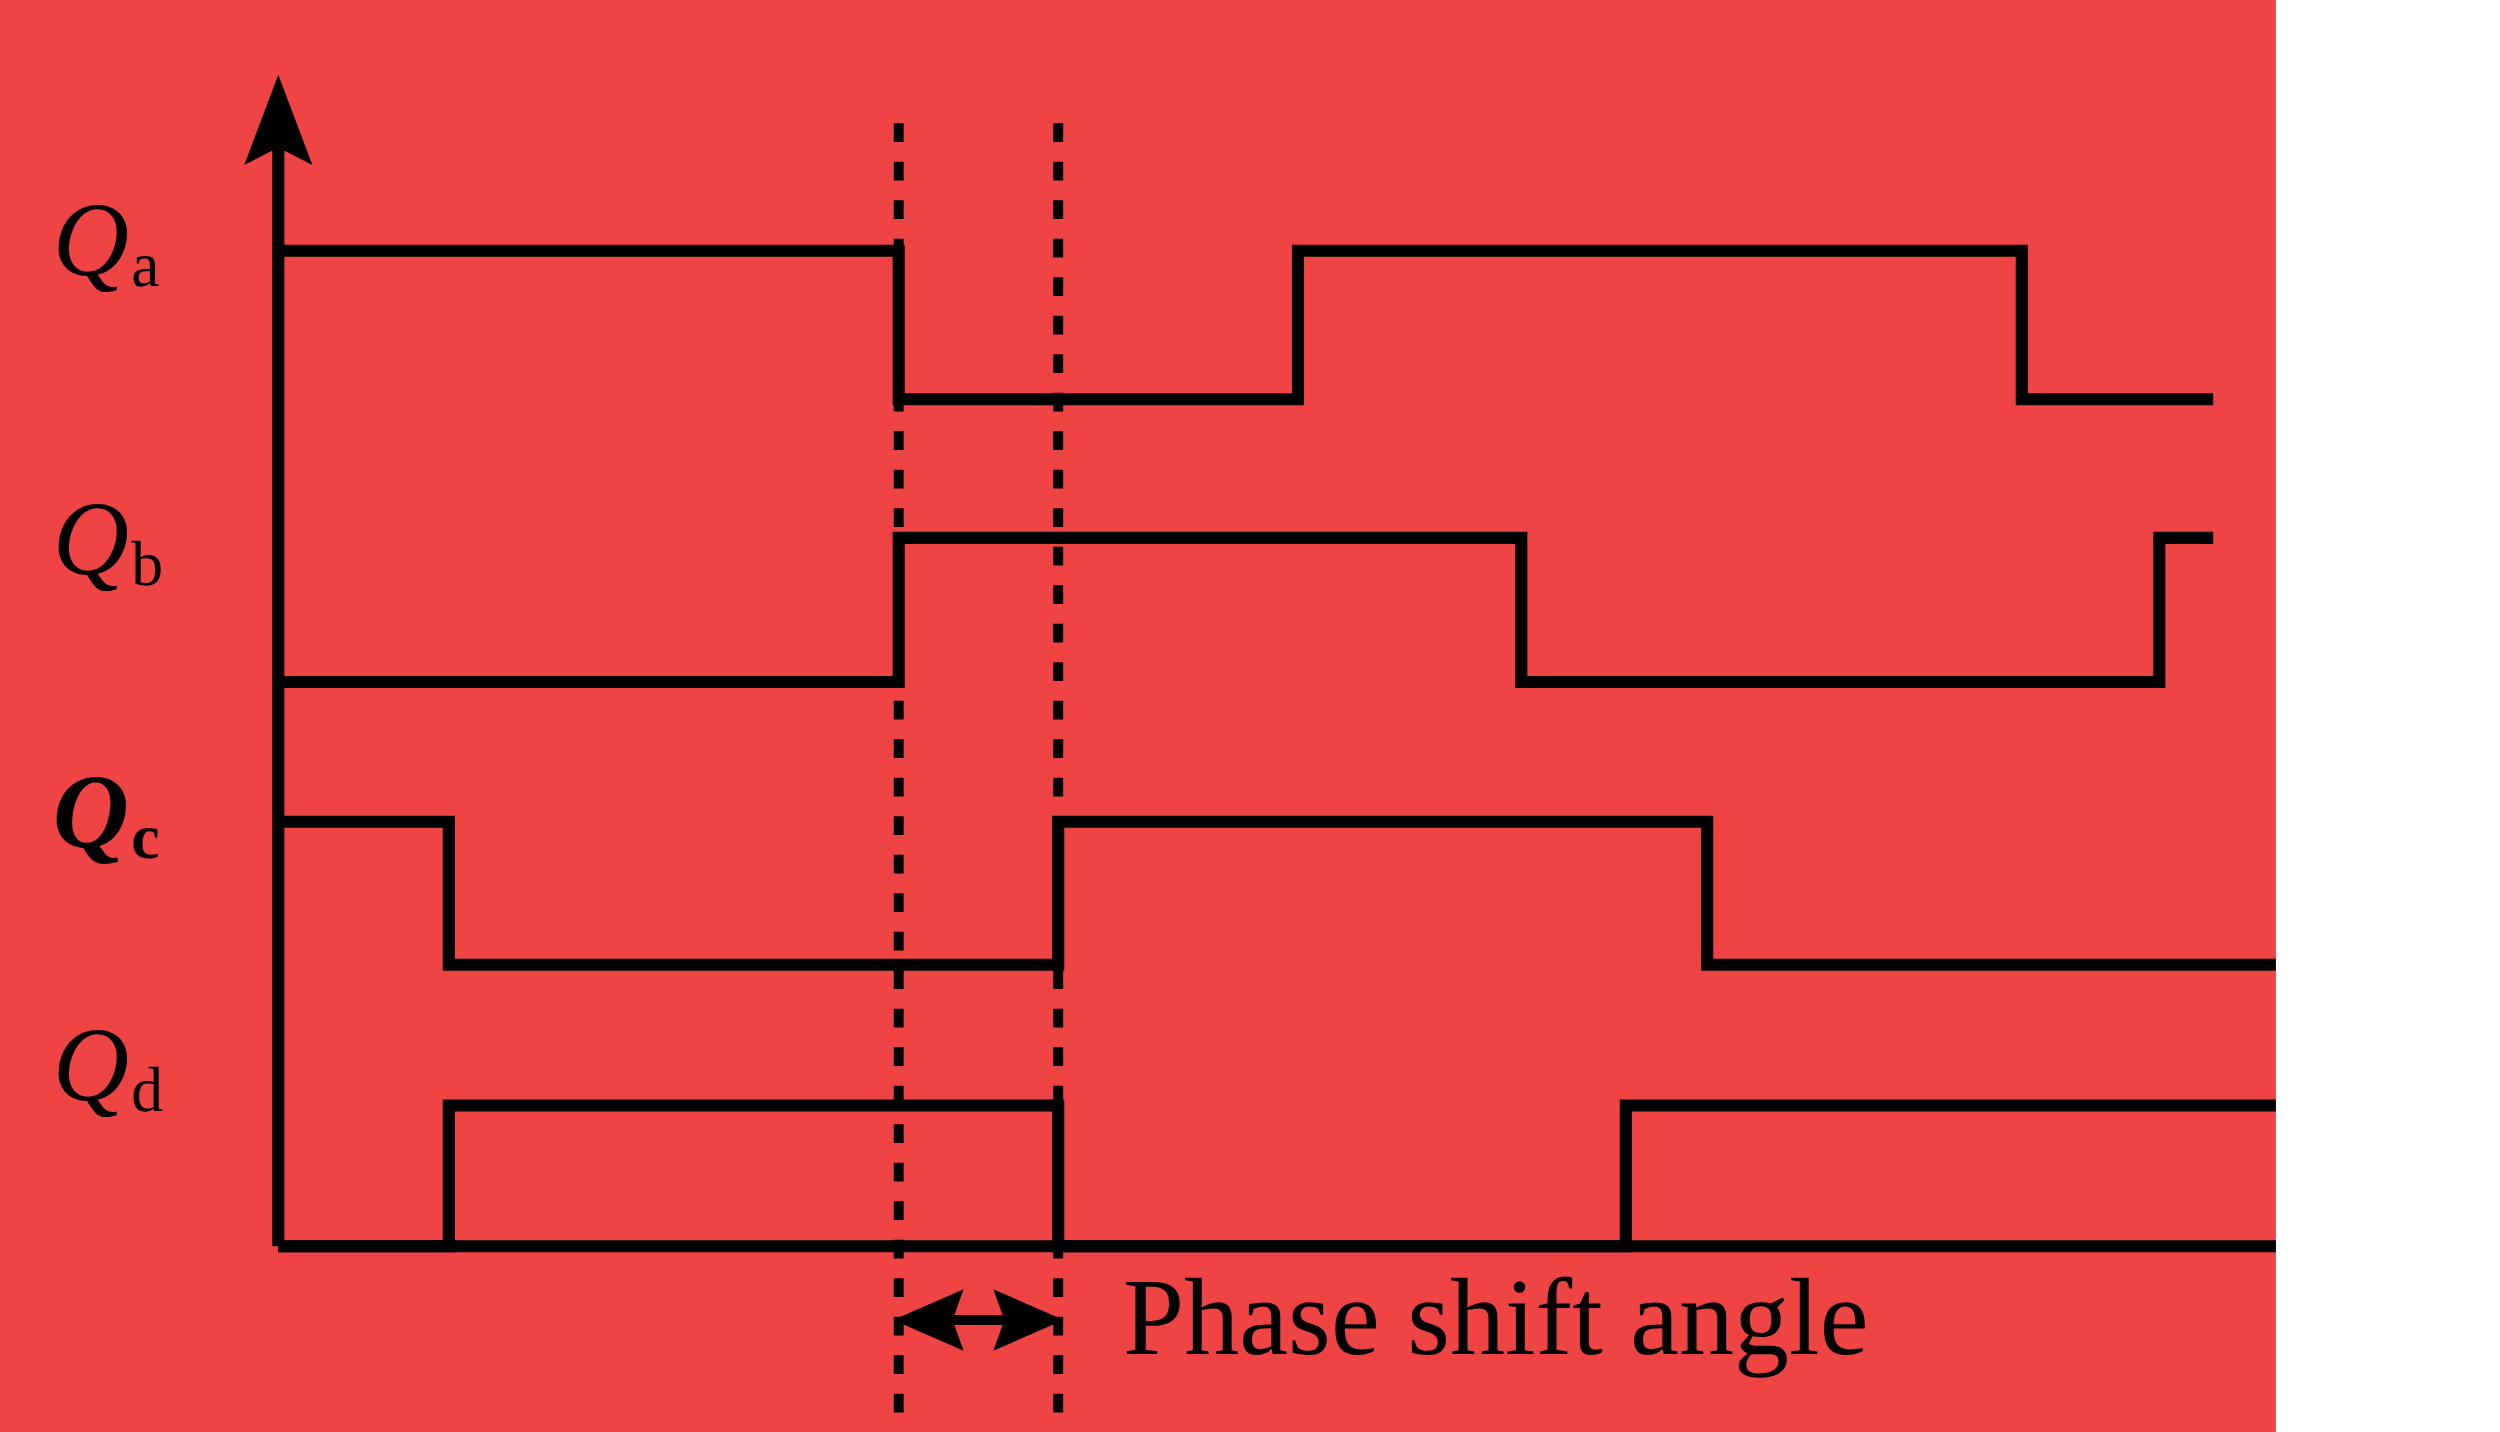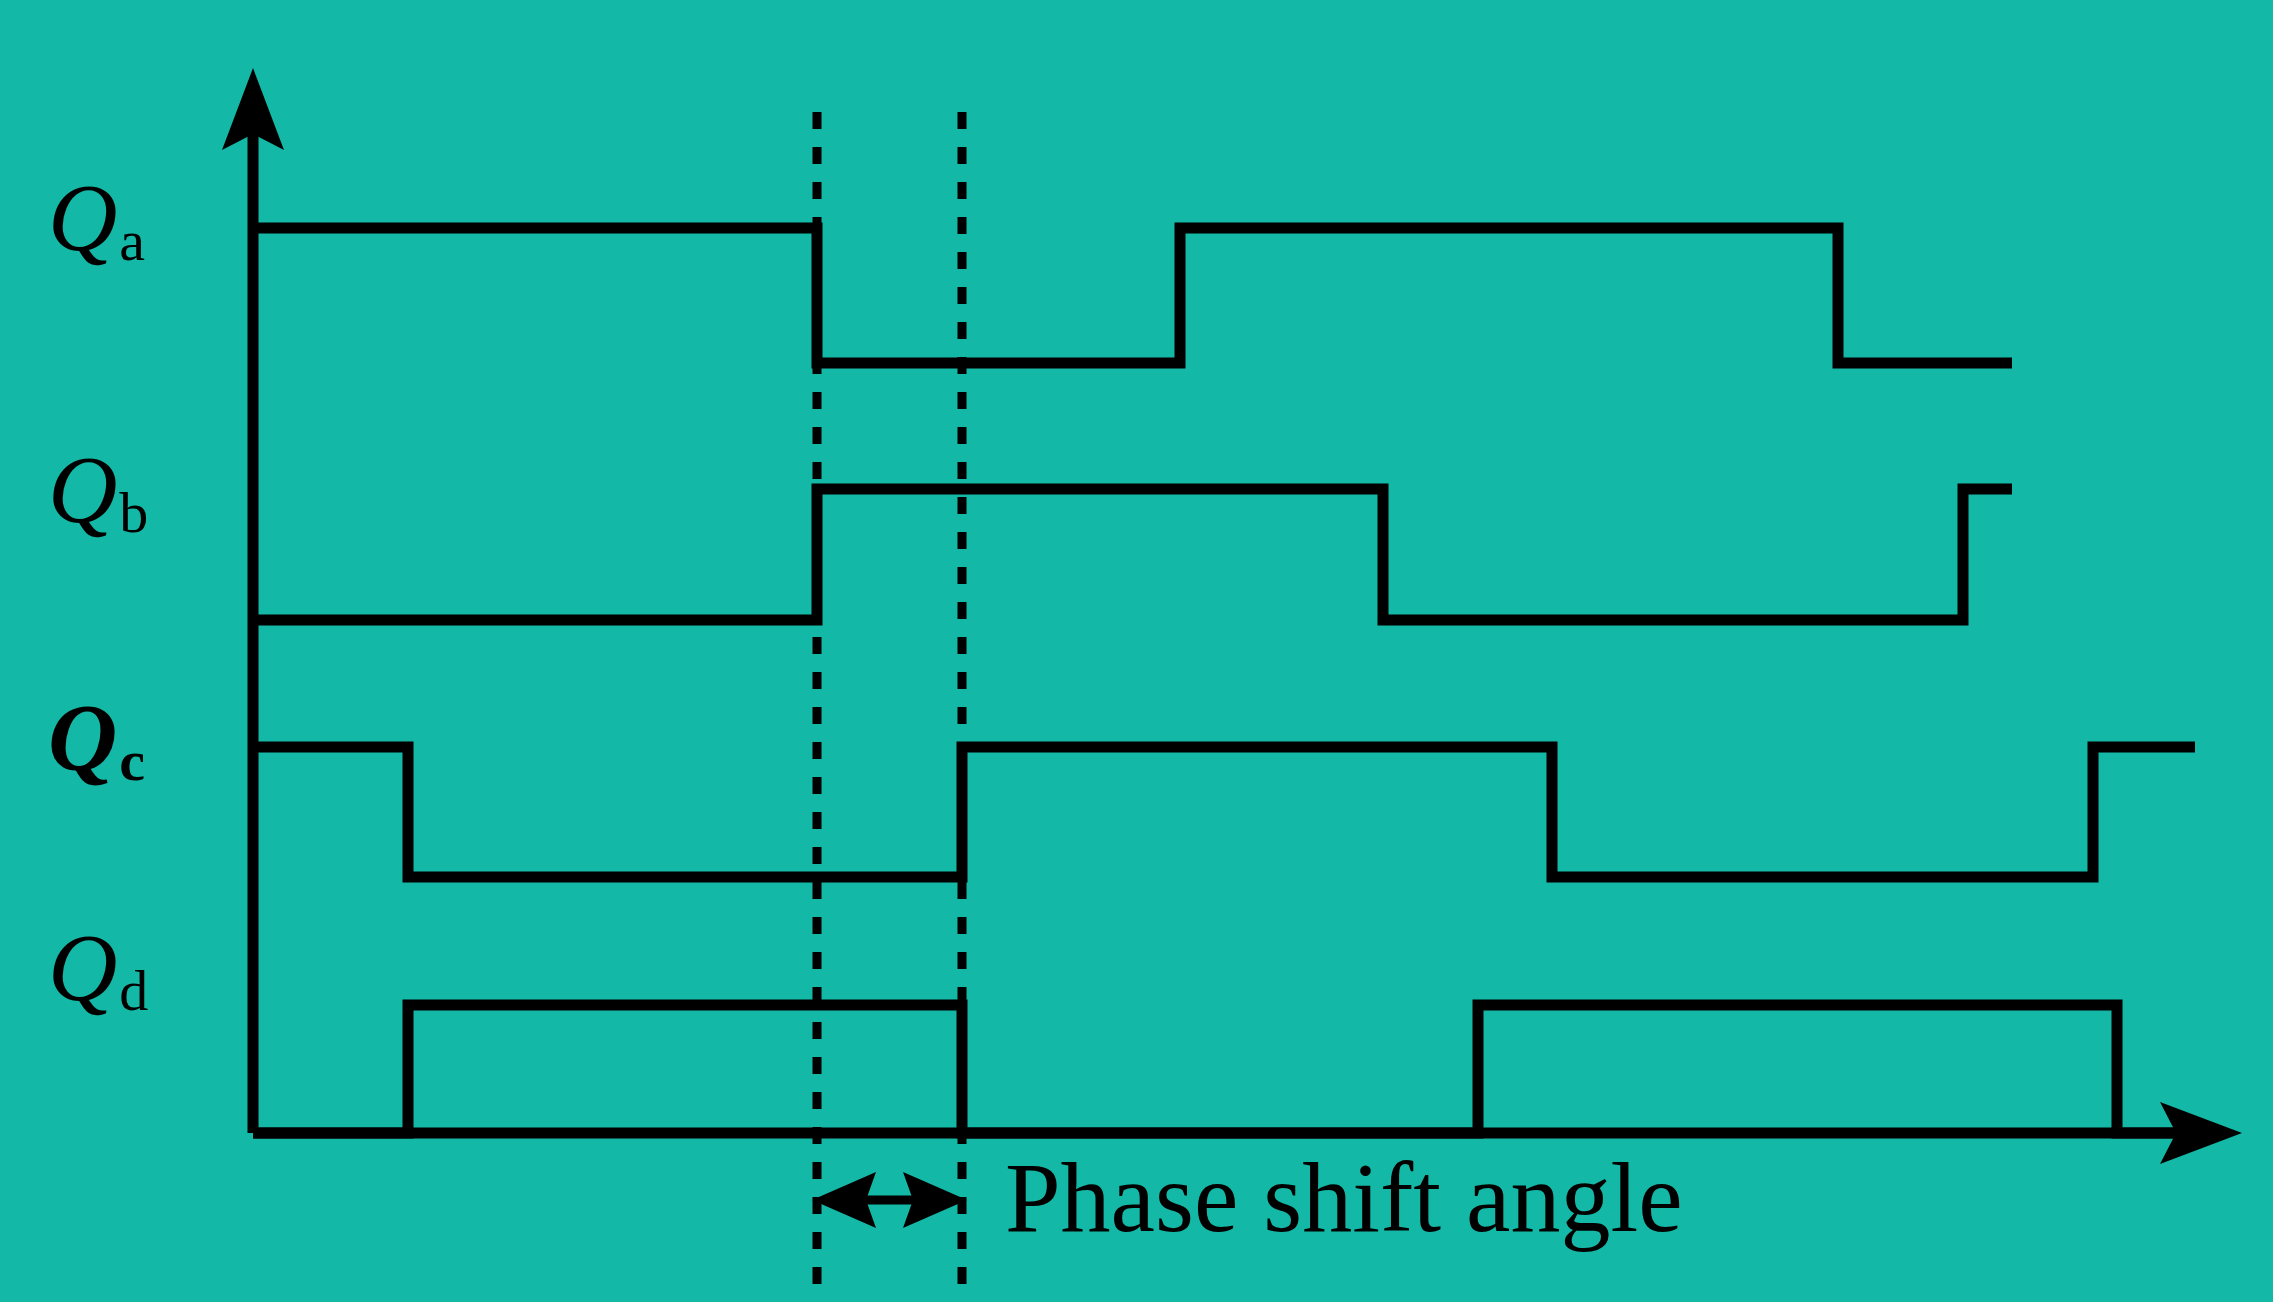--- a/index.html
+++ b/index.html
@@ -2,23 +2,23 @@
 <html><head>
 <meta charset="utf-8">
 <style>
   html, body {
     margin: 0;
     padding: 0;
     background: #ffffff;
   }
   #root {
     position: relative;
-    width: 2273px;
+    width: 2069px;
     height: 1302px;
-    background: #14b8a6;
+    background: #ef4444;
     overflow: hidden;
     font-family: "Liberation Serif", "DejaVu Serif", serif;
   }
   svg.diagram {
     position: absolute;
     left: 0;
     top: 0;
     width: 2273px;
     height: 1302px;
     display: block;
@@ -41,20 +41,21 @@
   }
   .sig-label .sub {
     font-size: 58px;
     font-style: normal;
     vertical-align: -0.18em;
     margin-left: 2px;
   }
   .caption {
     font-size: 100px;
     font-style: normal;
+    margin-left: 16px;
   }
 </style>
 </head>
 <body>
 
 <div id="root">
 
   <svg class="diagram" viewBox="0 0 2273 1302">
 
     <g>

